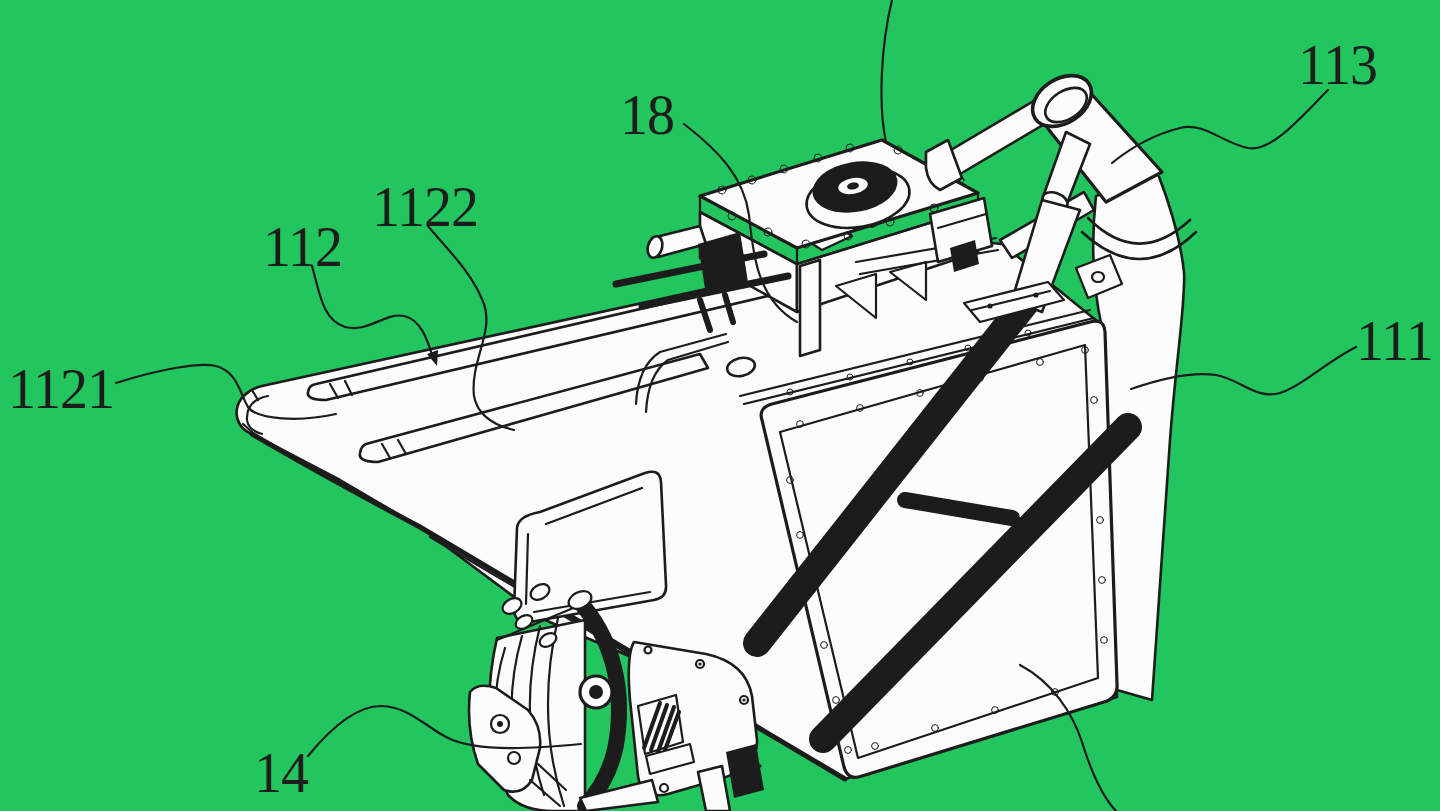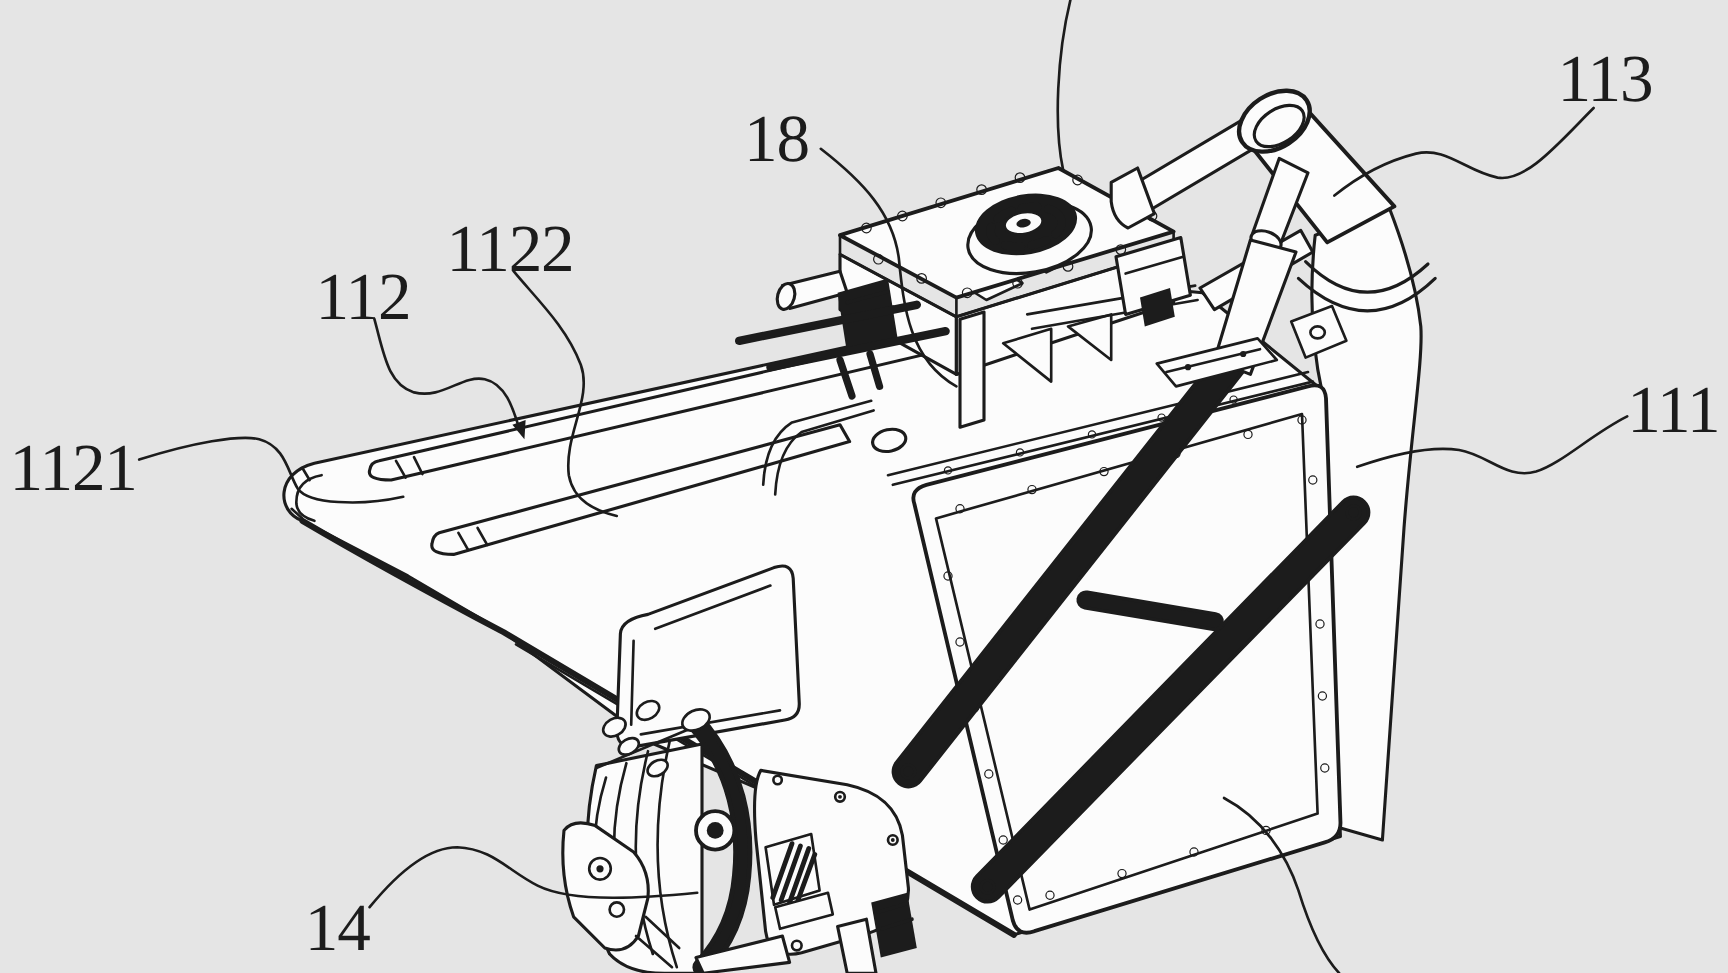--- a/index.html
+++ b/index.html
@@ -1,16 +1,16 @@
 <!DOCTYPE html>
 <html><head>
 <meta charset="utf-8">
 <style>
   html,body{margin:0;padding:0;background:#ffffff;}
-  #stage{width:1440px;height:811px;overflow:hidden;background:#e5e5e5;}
+  #stage{width:1440px;height:811px;overflow:hidden;background:#22c55e;}
   svg{display:block;}
   svg *{stroke:#1c1c1c;stroke-linecap:round;stroke-linejoin:round;fill:none;}
   .s2{stroke-width:2.2px;}
   .s25{stroke-width:2.6px;}
   .s3{stroke-width:3.2px;}
   .s5{stroke-width:5px;}
   .s7{stroke-width:7px;}
   .f{fill:#fcfcfc;}
   .fb{fill:#1c1c1c;stroke:none;}
   .lbl{font-family:"Liberation Serif", serif;font-size:56px;letter-spacing:-1px;stroke:none;fill:#1c1c1c;}

